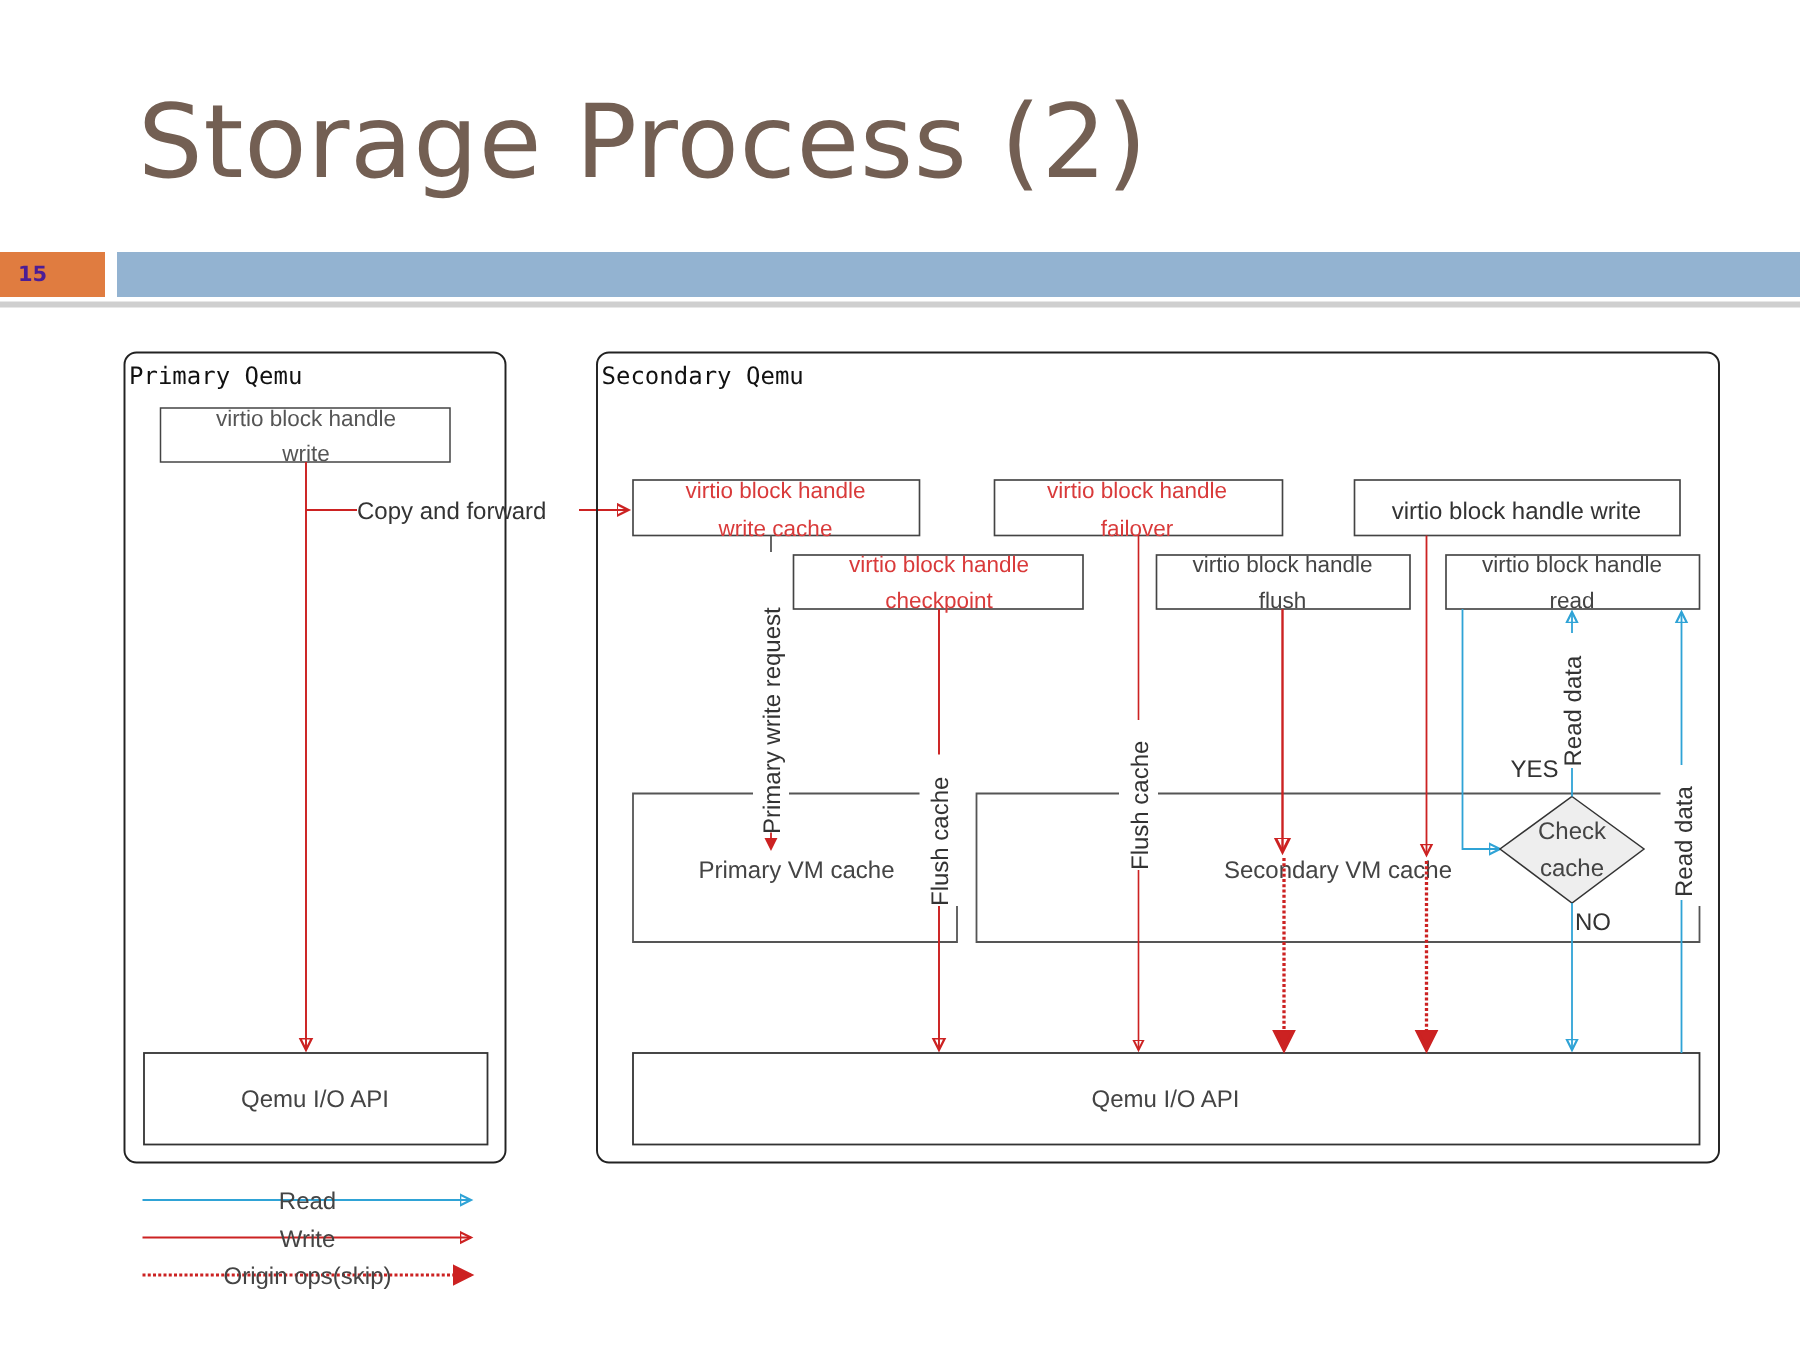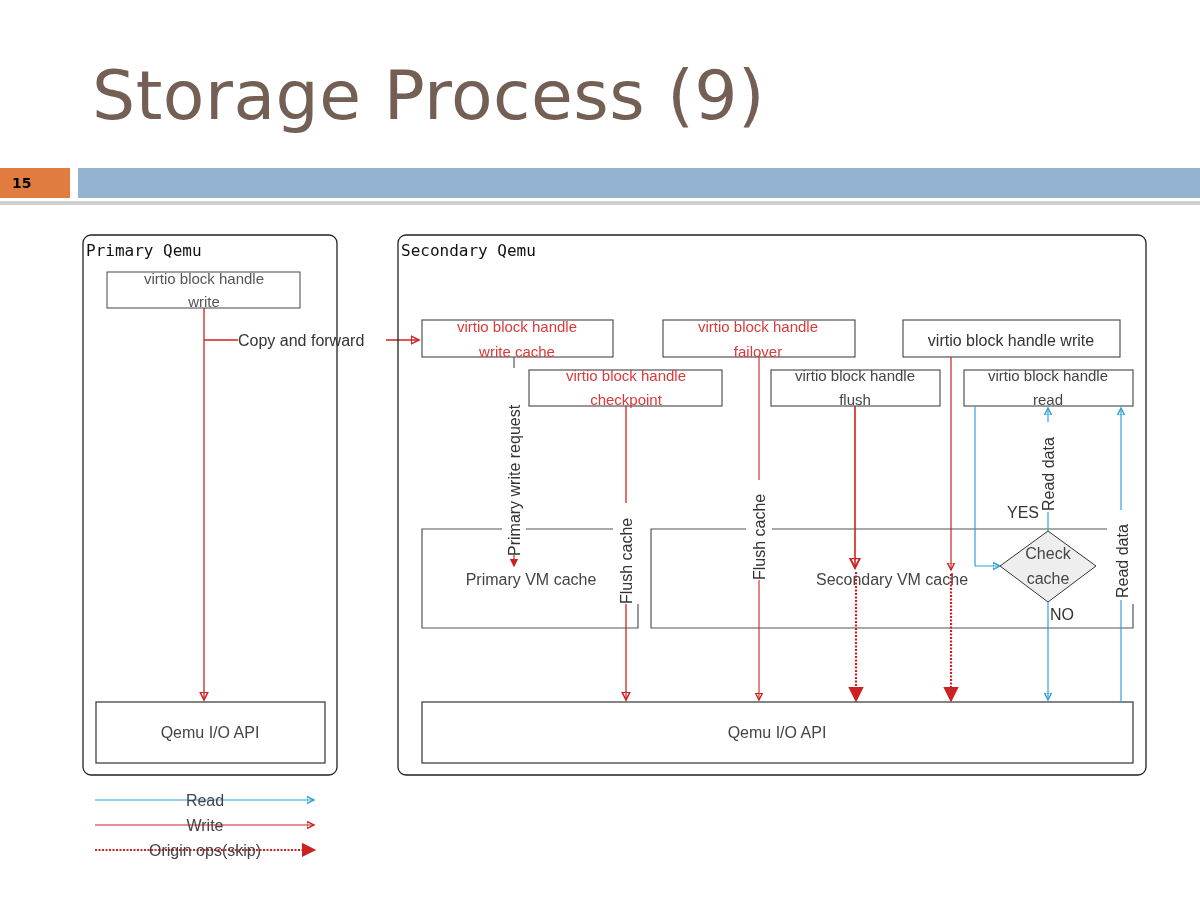--- a/index.html
+++ b/index.html
@@ -1,29 +1,29 @@
 <!DOCTYPE html>
 <html><head>
 <meta charset="utf-8">
 <style>
   html, body { margin:0; padding:0; }
   body { width:1200px; height:900px; background:#ffffff; position:relative; overflow:hidden; font-family:"DejaVu Sans", sans-serif; }
   .title { position:absolute; left:92px; top:56px; font-size:68px; color:#735f53; font-family:"DejaVu Sans", sans-serif; letter-spacing:0.5px; }
-  .slide-num { position:absolute; left:0; top:168px; width:70px; height:30px; background:#e07c40; color:#000000; font-weight:bold; font-size:14px; line-height:30px; padding-left:12px; box-sizing:border-box; font-family:"DejaVu Sans", sans-serif; }
+  .slide-num { position:absolute; left:0; top:168px; width:70px; height:30px; background:#e07c40; color:#4c1d95; font-weight:bold; font-size:14px; line-height:30px; padding-left:12px; box-sizing:border-box; font-family:"DejaVu Sans", sans-serif; }
   .bar { position:absolute; left:78px; top:168px; width:1122px; height:30px; background:#93b3d1; }
   .rule { position:absolute; left:0; top:201px; width:1200px; height:4px; background:#cfcfcf; }
   .rule2 { position:absolute; left:70px; top:168px; width:8px; height:30px; background:#fff; }
   svg { position:absolute; left:0; top:0; }
   .mono { font-family:"DejaVu Sans Mono", monospace; }
   .sans { font-family:"Liberation Sans", sans-serif; }
 </style>
 </head>
 <body>
 
-<div class="title">Storage Process (9)</div>
+<div class="title">Storage Process (2)</div>
 <div class="slide-num">15</div>
 <div class="rule2"></div>
 <div class="bar"></div>
 <div class="rule"></div>
 
 <svg width="1200" height="900" viewBox="0 0 1200 900">
   <defs>
     <marker id="arrRed" markerWidth="8" markerHeight="8" refX="6" refY="4" orient="auto">
       <path d="M0,1 L6,4 L0,7 Z" fill="none" stroke="#cc2222" stroke-width="1.2"></path>
     </marker>

